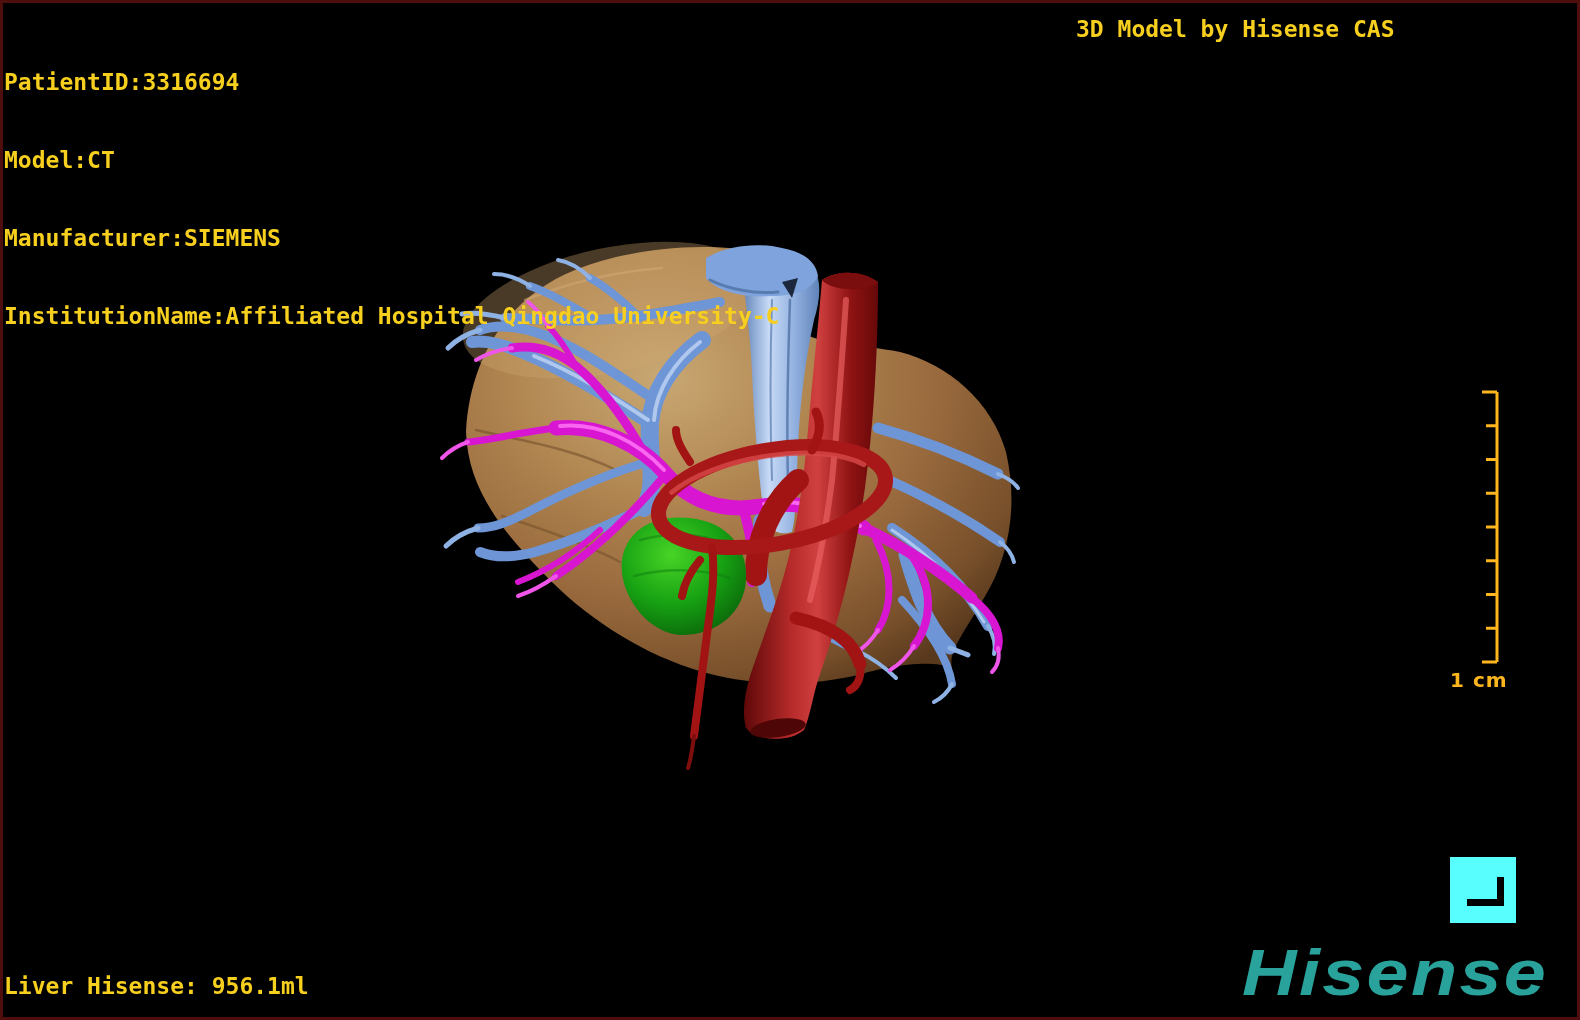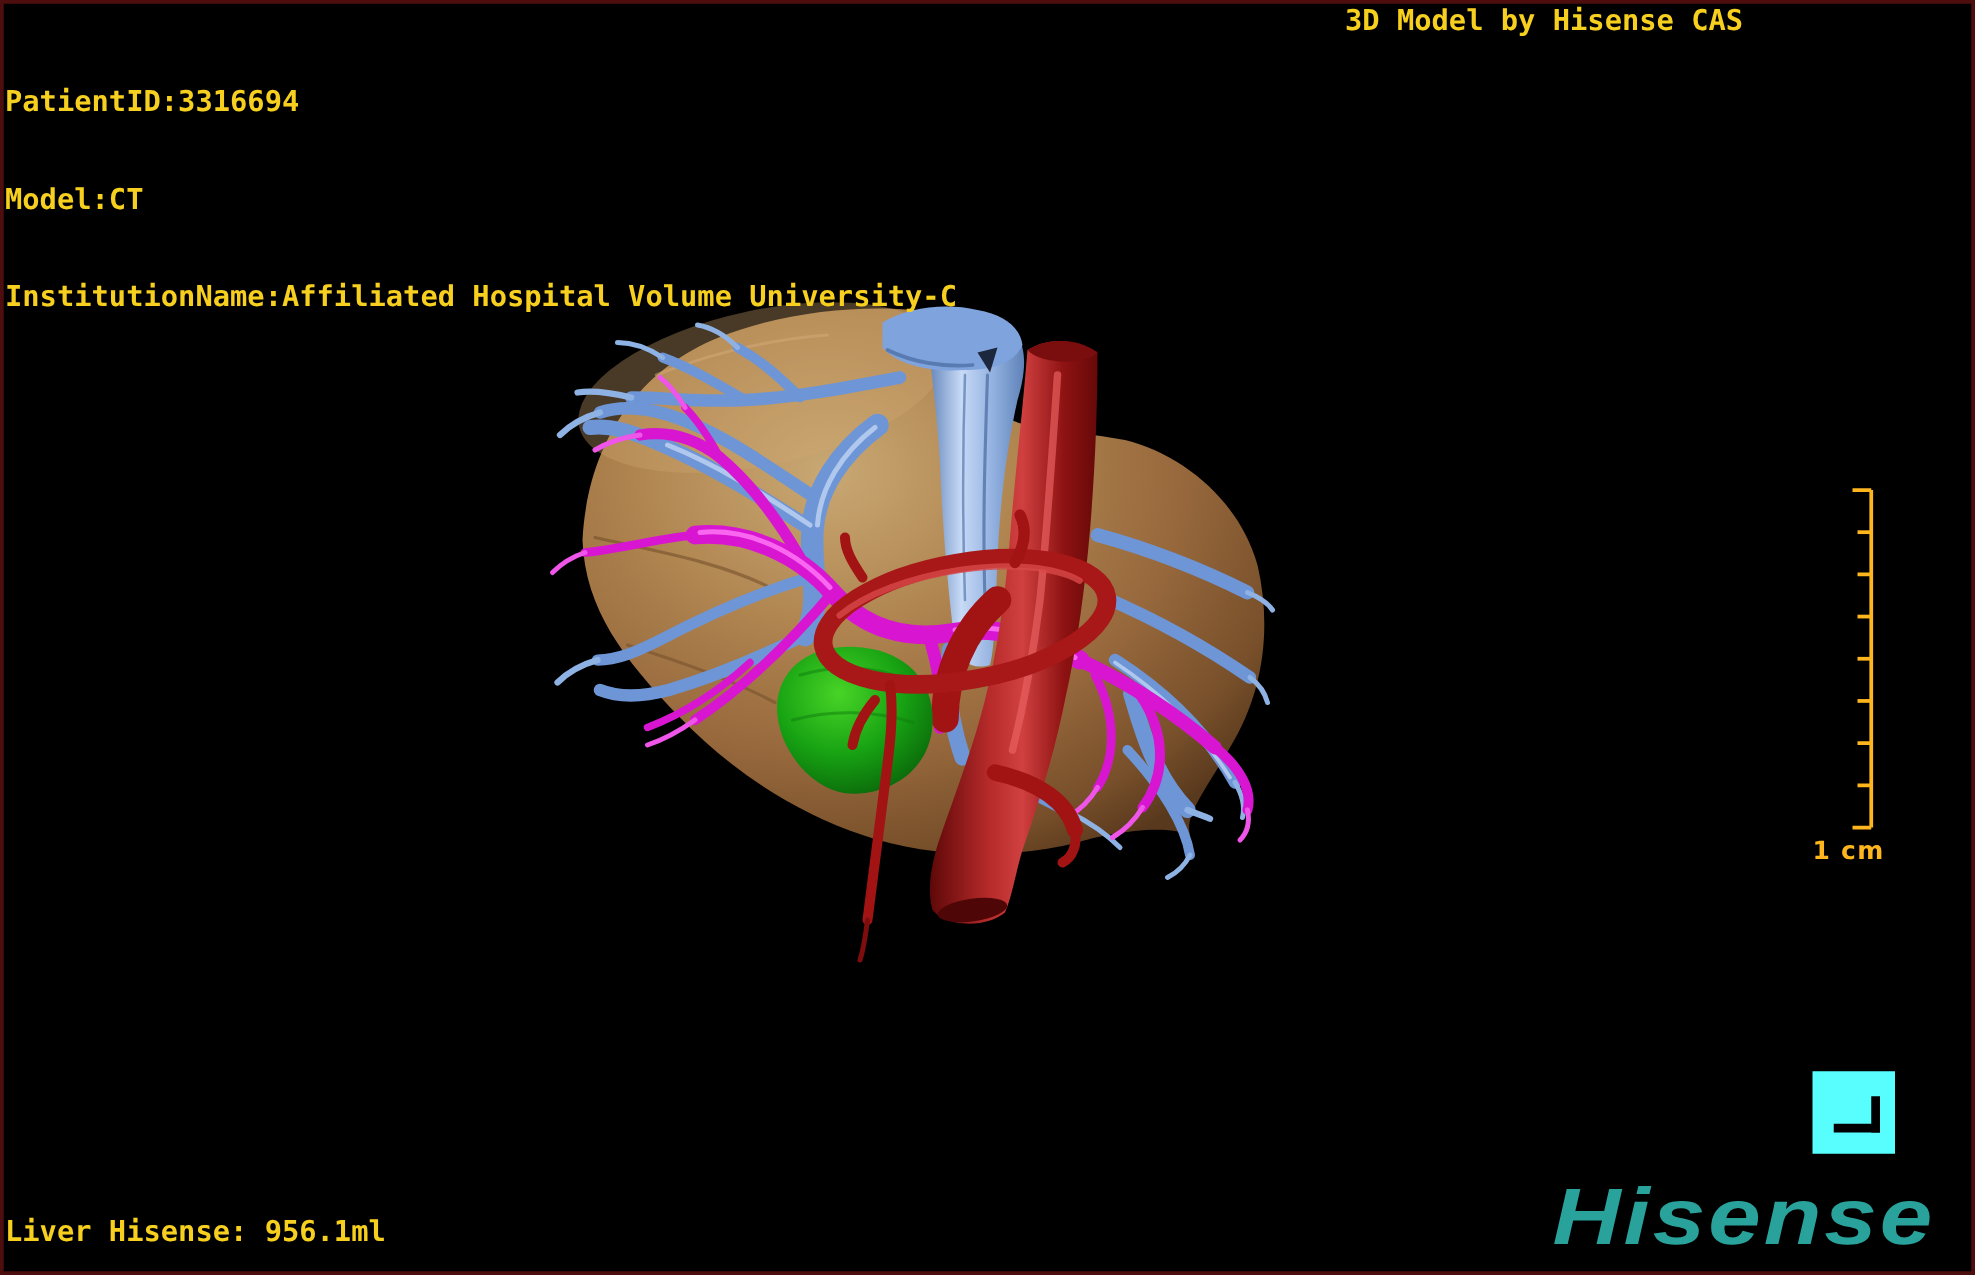--- a/index.html
+++ b/index.html
@@ -16,21 +16,21 @@
   .overlay{
     position:absolute;
     color:var(--c-overlay-text,#F7CF1E);
     font-size:23px;
     font-weight:bold;
     line-height:26px;
     white-space:pre;
     letter-spacing:0px;
   }
   .patient{left:4px;top:17px;}
-  .title{left:1076px;top:4px;}
+  .title{left:1076px;top:16px;}
   .volume{left:4px;top:973px;}
 
   .scalebar{position:absolute;left:1440px;top:386px;width:80px;height:320px;}
   .scalebar svg{display:block;}
   .sblabel{
     color:var(--c-scale-bar,#FFB61E);
     font-size:20px;font-weight:bold;letter-spacing:1px;
     padding-left:10px;margin-top:-2px;
     font-family:"DejaVu Sans","Liberation Sans",sans-serif;
   }
@@ -219,21 +219,22 @@
       <path class="st-red" stroke-width="8" d="M700,560 C690,572 684,584 682,596"></path>
       <path class="st-red" stroke-width="8" d="M712,548 C716,576 710,610 706,642 C702,674 698,706 694,736"></path>
       <path class="st-red-dark" stroke-width="4" d="M694,736 C692,752 690,762 688,768"></path>
     </g>
   </svg>
 </div>
 
 <div class="overlay patient">
   <div>PatientID:3316694</div>
   <div>Model:CT</div>
-  <div>InstitutionName:Affiliated Hospital Volume University-C</div>
+  <div>Manufacturer:SIEMENS</div>
+  <div>InstitutionName:Affiliated Hospital Qingdao University-C</div>
 </div>
 
 <div class="overlay title">3D Model by Hisense CAS</div>
 
 <div class="overlay volume">Liver Hisense: 956.1ml</div>
 
 <div class="scalebar">
   <svg id="sb-svg" width="80" height="284">
       <line x1="57" y1="6" x2="57" y2="276" stroke="#FFB61E" stroke-width="3"></line>
       <line x1="42" y1="6" x2="57" y2="6" stroke="#FFB61E" stroke-width="3"></line>

